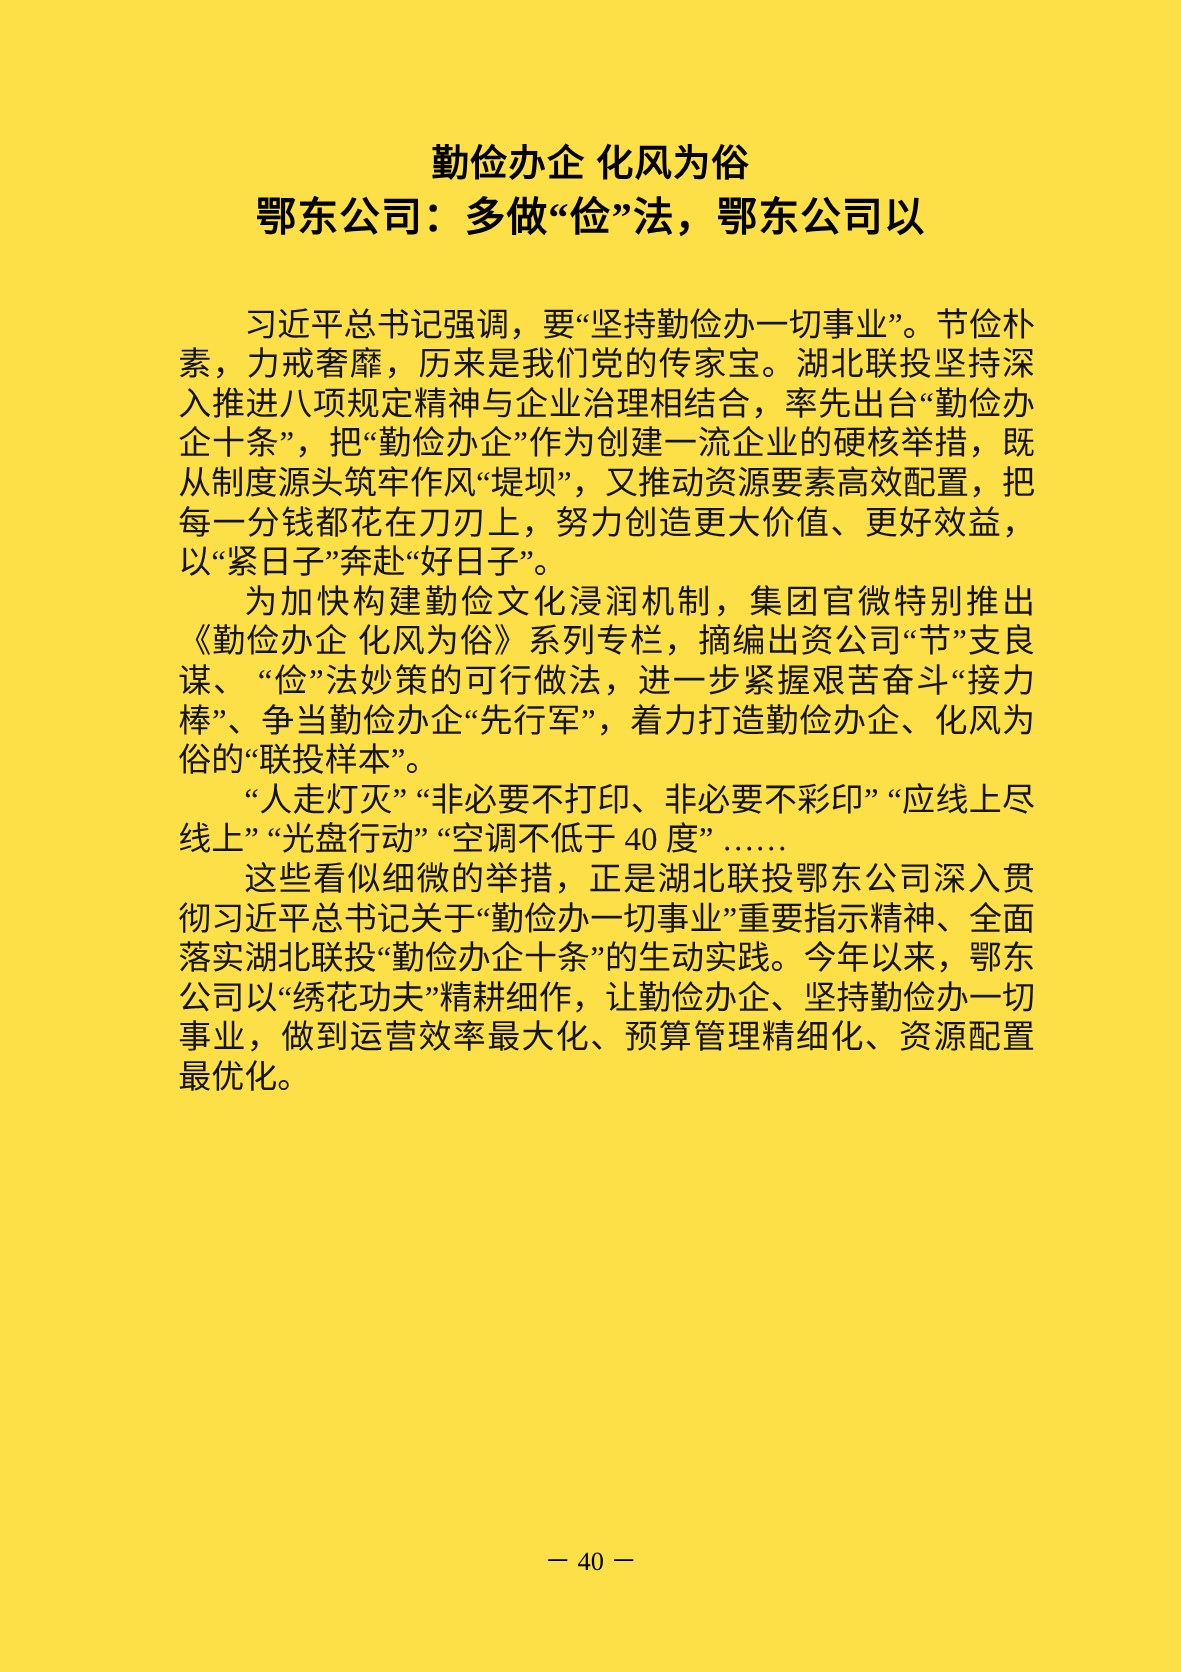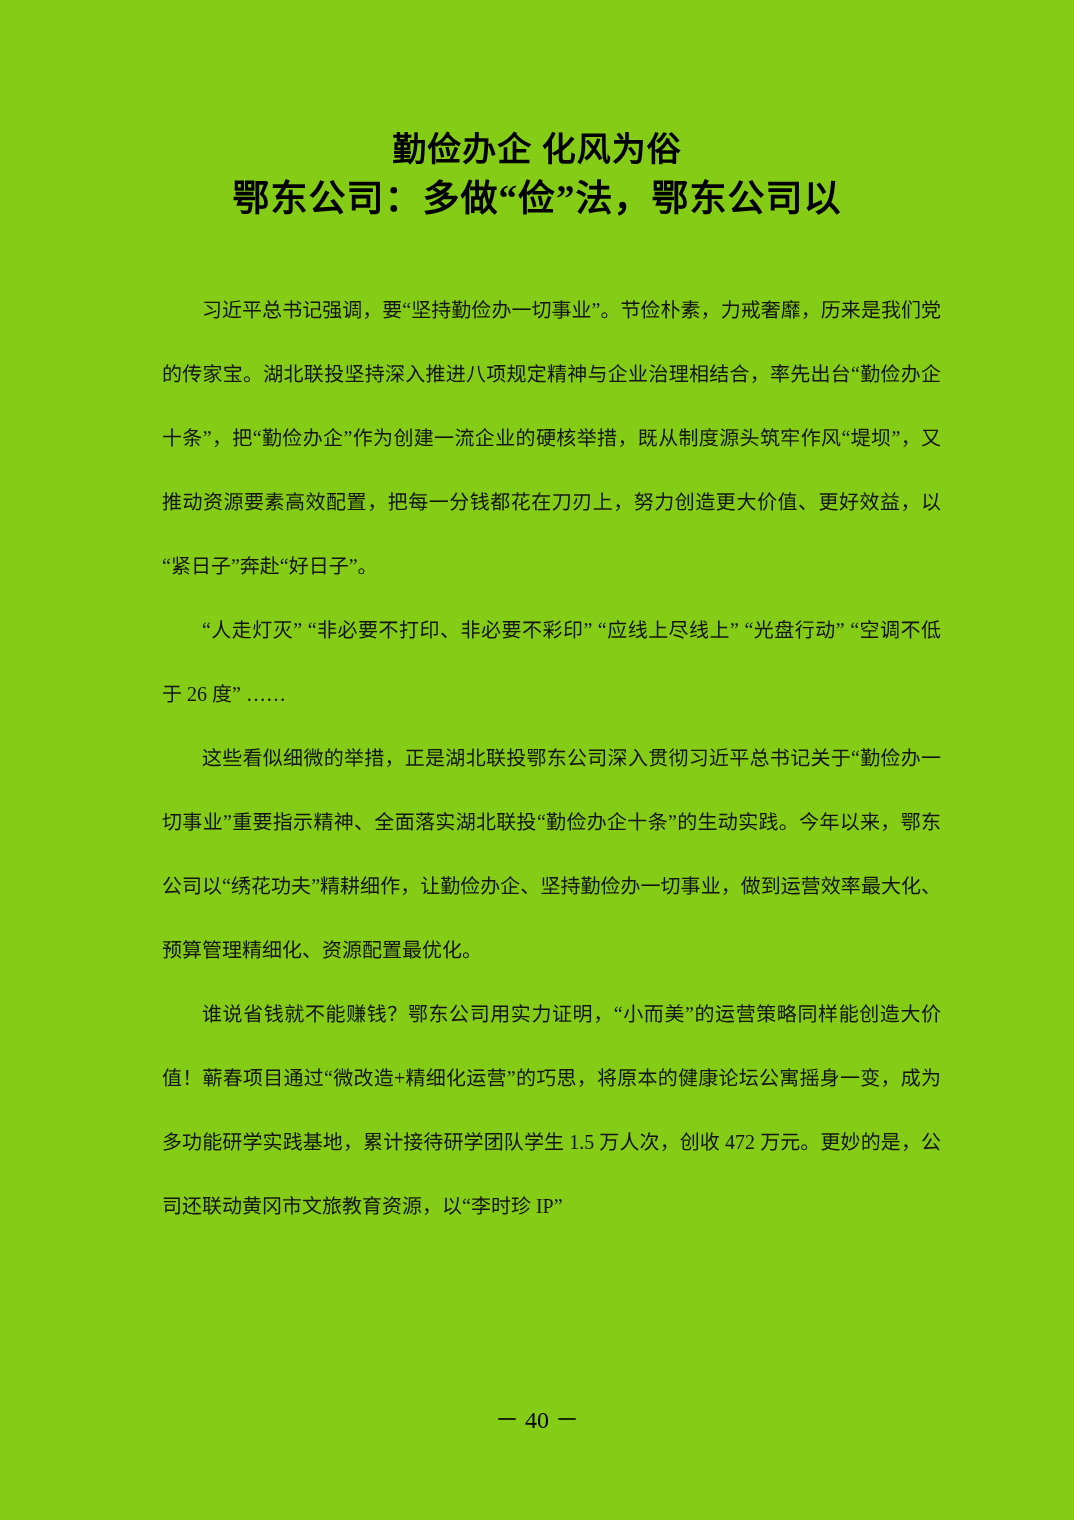--- a/index.html
+++ b/index.html
@@ -4,21 +4,21 @@
 <style>
   html, body {
     margin: 0;
     padding: 0;
     background: #ffffff;
   }
   .page {
     position: relative;
     width: 1074px;
     height: 1520px;
-    background: #84cc16;
+    background: #fde047;
     color: #141414;
     font-family: "Liberation Serif", "DejaVu Serif", serif;
     overflow: hidden;
   }
   .title-block {
     position: absolute;
     top: 126px;
     left: 0;
     width: 1074px;
     text-align: center;
@@ -35,22 +35,22 @@
     margin: 0;
     font-size: 37px;
     line-height: 50px;
     letter-spacing: 1px;
   }
   .body-block {
     position: absolute;
     top: 278px;
     left: 162px;
     width: 779px;
-    font-size: 20px;
-    line-height: 64px;
+    font-size: 30px;
+    line-height: 36px;
     text-align: justify;
     text-justify: inter-ideograph;
   }
   .body-block p {
     margin: 0;
     text-indent: 2em;
     word-break: break-all;
   }
   .footer-block {
     position: absolute;
@@ -68,22 +68,22 @@
 
 <div class="page">
 
   <div class="title-block">
     <h1 class="doc-title">勤俭办企 化风为俗</h1>
     <h2 class="doc-subtitle">鄂东公司：多做“俭”法，鄂东公司以</h2>
   </div>
 
   <div class="body-block">
     <p>习近平总书记强调，要“坚持勤俭办一切事业”。节俭朴素，力戒奢靡，历来是我们党的传家宝。湖北联投坚持深入推进八项规定精神与企业治理相结合，率先出台“勤俭办企十条”，把“勤俭办企”作为创建一流企业的硬核举措，既从制度源头筑牢作风“堤坝”，又推动资源要素高效配置，把每一分钱都花在刀刃上，努力创造更大价值、更好效益，以“紧日子”奔赴“好日子”。</p>
-    <p>“人走灯灭” “非必要不打印、非必要不彩印” “应线上尽线上” “光盘行动” “空调不低于 26 度” ……</p>
+    <p>为加快构建勤俭文化浸润机制，集团官微特别推出《勤俭办企 化风为俗》系列专栏，摘编出资公司“节”支良谋、 “俭”法妙策的可行做法，进一步紧握艰苦奋斗“接力棒”、争当勤俭办企“先行军”，着力打造勤俭办企、化风为俗的“联投样本”。</p>
+    <p>“人走灯灭” “非必要不打印、非必要不彩印” “应线上尽线上” “光盘行动” “空调不低于 40 度” ……</p>
     <p>这些看似细微的举措，正是湖北联投鄂东公司深入贯彻习近平总书记关于“勤俭办一切事业”重要指示精神、全面落实湖北联投“勤俭办企十条”的生动实践。今年以来，鄂东公司以“绣花功夫”精耕细作，让勤俭办企、坚持勤俭办一切事业，做到运营效率最大化、预算管理精细化、资源配置最优化。</p>
-    <p>谁说省钱就不能赚钱？鄂东公司用实力证明，“小而美”的运营策略同样能创造大价值！蕲春项目通过“微改造+精细化运营”的巧思，将原本的健康论坛公寓摇身一变，成为多功能研学实践基地，累计接待研学团队学生 1.5 万人次，创收 472 万元。更妙的是，公司还联动黄冈市文旅教育资源，以“李时珍 IP”</p>
   </div>
 
   <div class="footer-block">
     <span>－ 40 －</span>
   </div>
 
 </div>
 
 </body></html>

